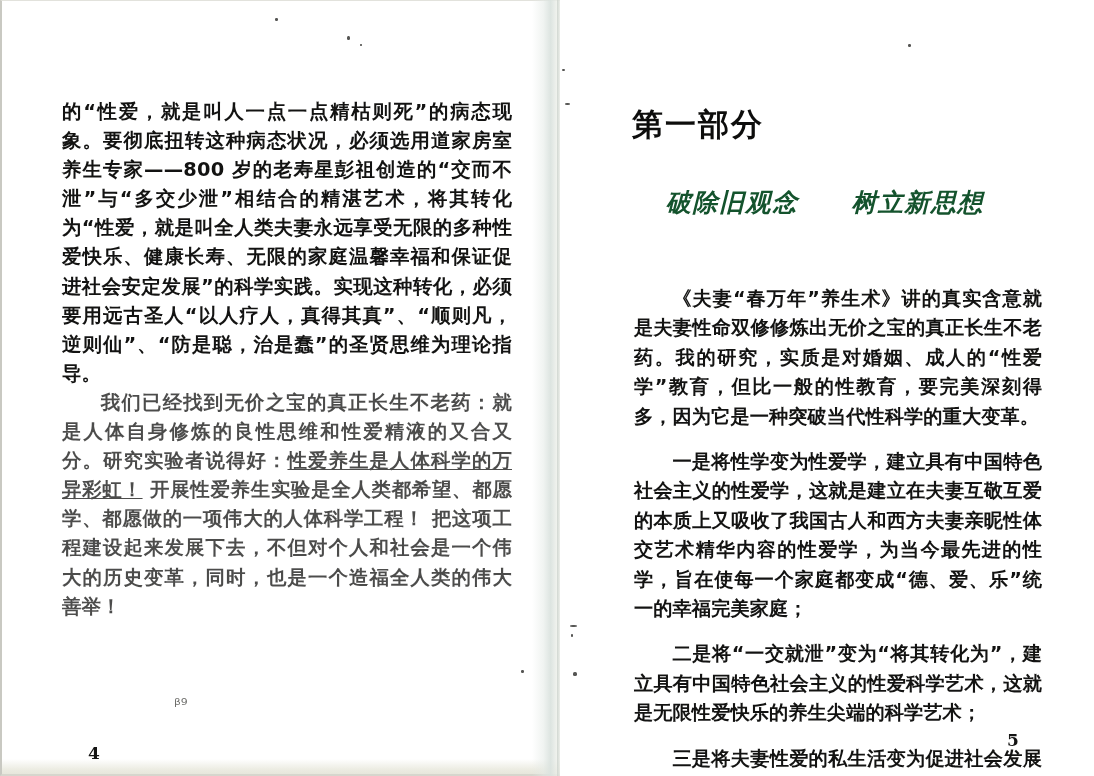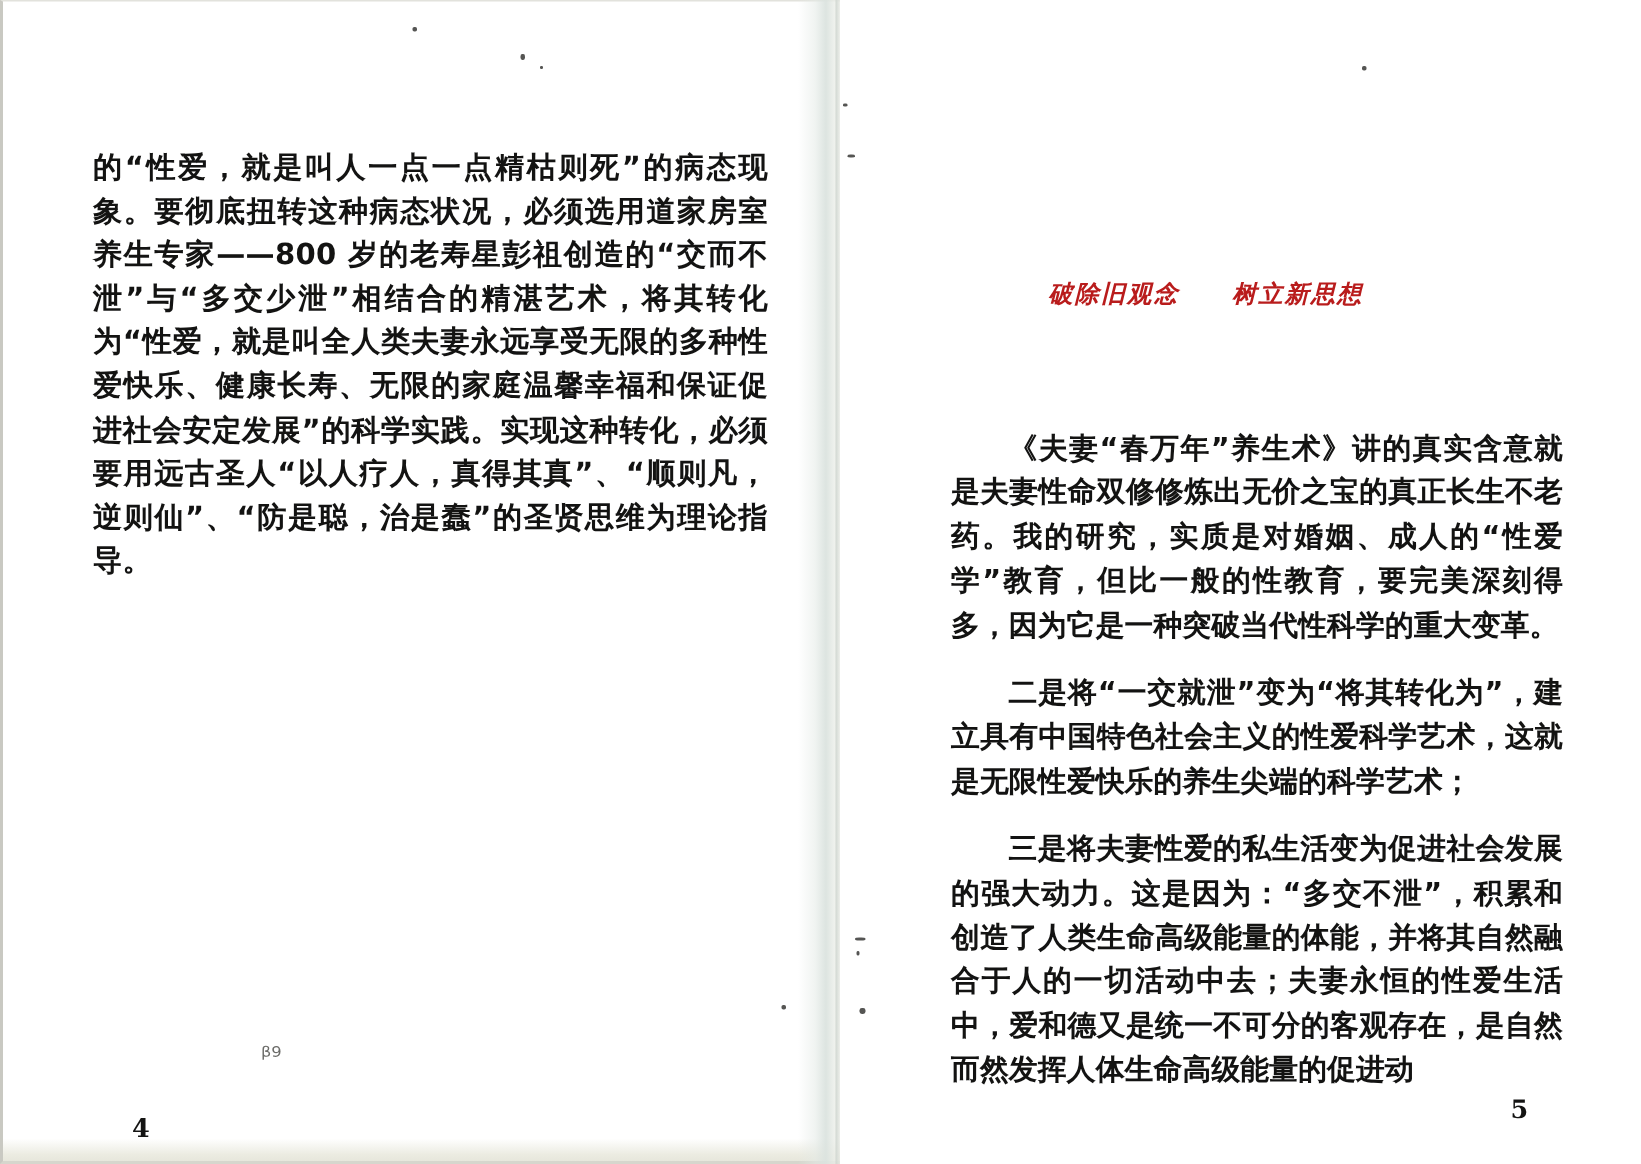--- a/index.html
+++ b/index.html
@@ -119,29 +119,29 @@
   #part-title {
     left: 632px;
     top: 104px;
     font-family: "DejaVu Sans", "Liberation Sans", sans-serif;
     font-weight: 700;
     font-size: 31px;
     letter-spacing: 2px;
     color: #0d0d0c;
   }
   #part-subtitle {
-    left: 699px;
+    left: 666px;
     top: 186px;
     width: 390px;
     font-family: "DejaVu Serif", "Liberation Serif", serif;
     font-weight: 700;
     font-style: italic;
-    font-size: 16px;
+    font-size: 25px;
     letter-spacing: 1.5px;
-    color: #b91c1c;
+    color: #14532d;
     white-space: pre;
   }
 
   
   #right-body {
     left: 618px;
     top: 268px;
     width: 440px;
   }
   #right-body p {
@@ -187,40 +187,43 @@
 <body>
 
 <div id="spread">
 
   <div class="page-sheet" id="page-left">
 
     <div class="textblock" id="left-body">
 
       <p class="fade-0">的“性爱，就是叫人一点一点精枯则死”的病态现象。要彻底扭转这种病态状况，必须选用道家房室养生专家——800 岁的老寿星彭祖创造的“交而不泄”与“多交少泄”相结合的精湛艺术，将其转化为“性爱，就是叫全人类夫妻永远享受无限的多种性爱快乐、健康长寿、无限的家庭温馨幸福和保证促进社会安定发展”的科学实践。实现这种转化，必须要用远古圣人“以人疗人，真得其真”、“顺则凡，逆则仙”、“防是聪，治是蠢”的圣贤思维为理论指导。</p>
 
+      <p class="indent fade-2"><span>我们已经找到无价之宝的真正长生不老药：就是人体自身修炼的良性思维和性爱精液的又合又分。研究实验者说得好：</span><span class="ul-hand">性爱养生是人体科学的万异彩虹！</span><span> 开展性爱养生实验是全人类都希望、都愿学、都愿做的一项伟大的人体科学工程！ 把这项工程建设起来发展下去，不但对个人和社会是一个伟大的历史变革，同时，也是一个造福全人类的伟大善举！</span></p>
 
     </div>
 
     <div class="smudge" style="left:172px; top:694px;">ᵝ⁹</div>
 
     <div class="folio" id="folio-left">4</div>
 
     <div id="page-left-bottom-tint"></div>
   </div>
 
   <div id="gutter-shadow"></div>
   <div id="gutter-edge"></div>
 
   <div class="page-sheet" id="page-right"></div>
 
+  <div class="textblock" id="part-title">第一部分</div>
 
   <div class="textblock" id="part-subtitle">破除旧观念　　树立新思想</div>
 
   <div class="textblock" id="right-body">
     <p class="indent">《夫妻“春万年”养生术》讲的真实含意就是夫妻性命双修修炼出无价之宝的真正长生不老药。我的研究，实质是对婚姻、成人的“性爱学”教育，但比一般的性教育，要完美深刻得多，因为它是一种突破当代性科学的重大变革。</p>
+    <p class="indent">一是将性学变为性爱学，建立具有中国特色社会主义的性爱学，这就是建立在夫妻互敬互爱的本质上又吸收了我国古人和西方夫妻亲昵性体交艺术精华内容的性爱学，为当今最先进的性学，旨在使每一个家庭都变成“德、爱、乐”统一的幸福完美家庭；</p>
     <p class="indent">二是将“一交就泄”变为“将其转化为”，建立具有中国特色社会主义的性爱科学艺术，这就是无限性爱快乐的养生尖端的科学艺术；</p>
     <p class="indent">三是将夫妻性爱的私生活变为促进社会发展的强大动力。这是因为：“多交不泄”，积累和创造了人类生命高级能量的体能，并将其自然融合于人的一切活动中去；夫妻永恒的性爱生活中，爱和德又是统一不可分的客观存在，是自然而然发挥人体生命高级能量的促进动</p>
   </div>
 
   <div class="folio" id="folio-right">5</div>
 
   <div class="speck" style="left:275px; top:18px;  width:3px; height:3px;"></div>
   <div class="speck" style="left:347px; top:36px;  width:3px; height:4px;"></div>
   <div class="speck" style="left:360px; top:44px;  width:2px; height:2px;"></div>
   <div class="speck" style="left:562px; top:69px;  width:3px; height:2px;"></div>

